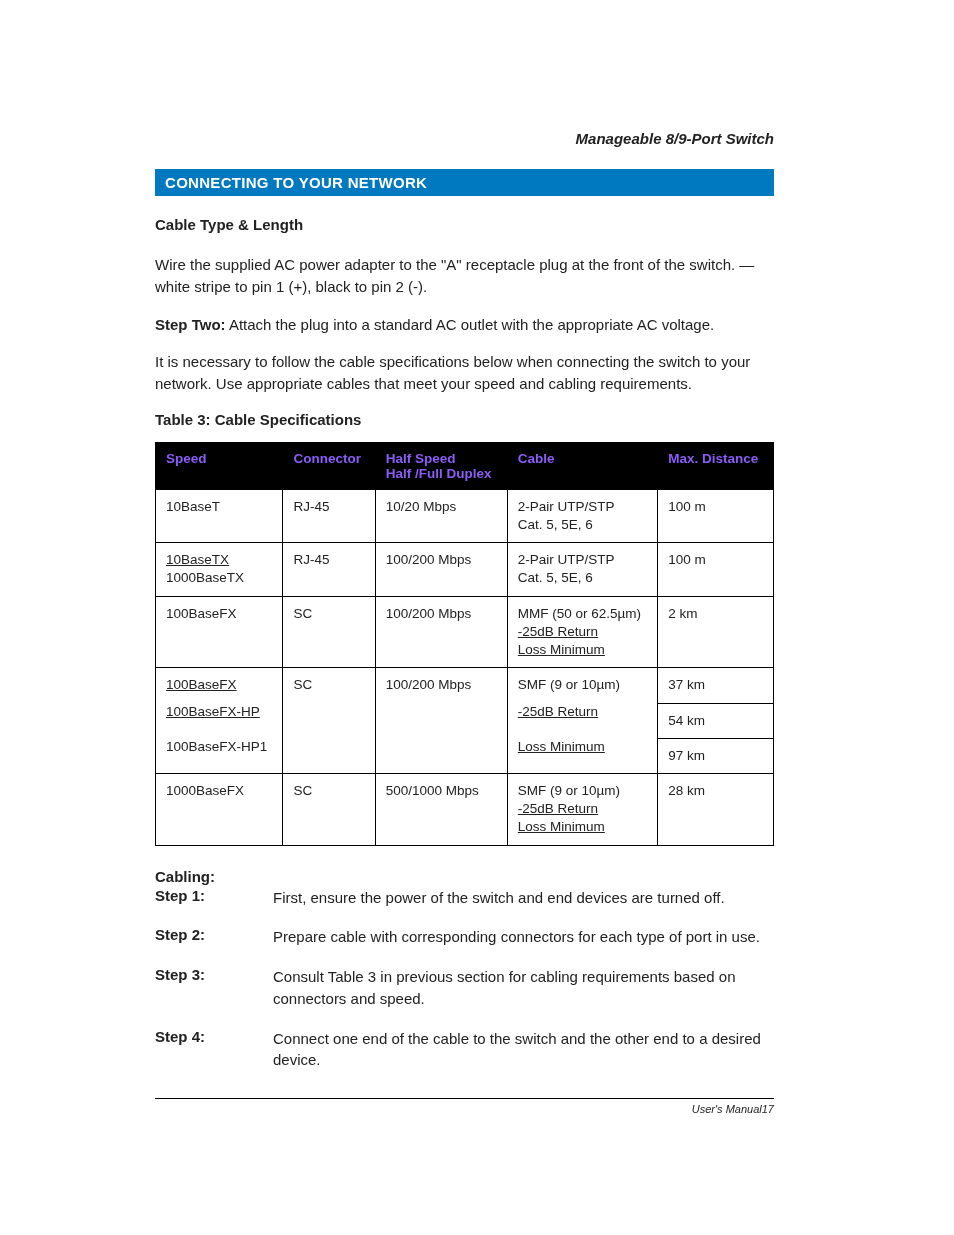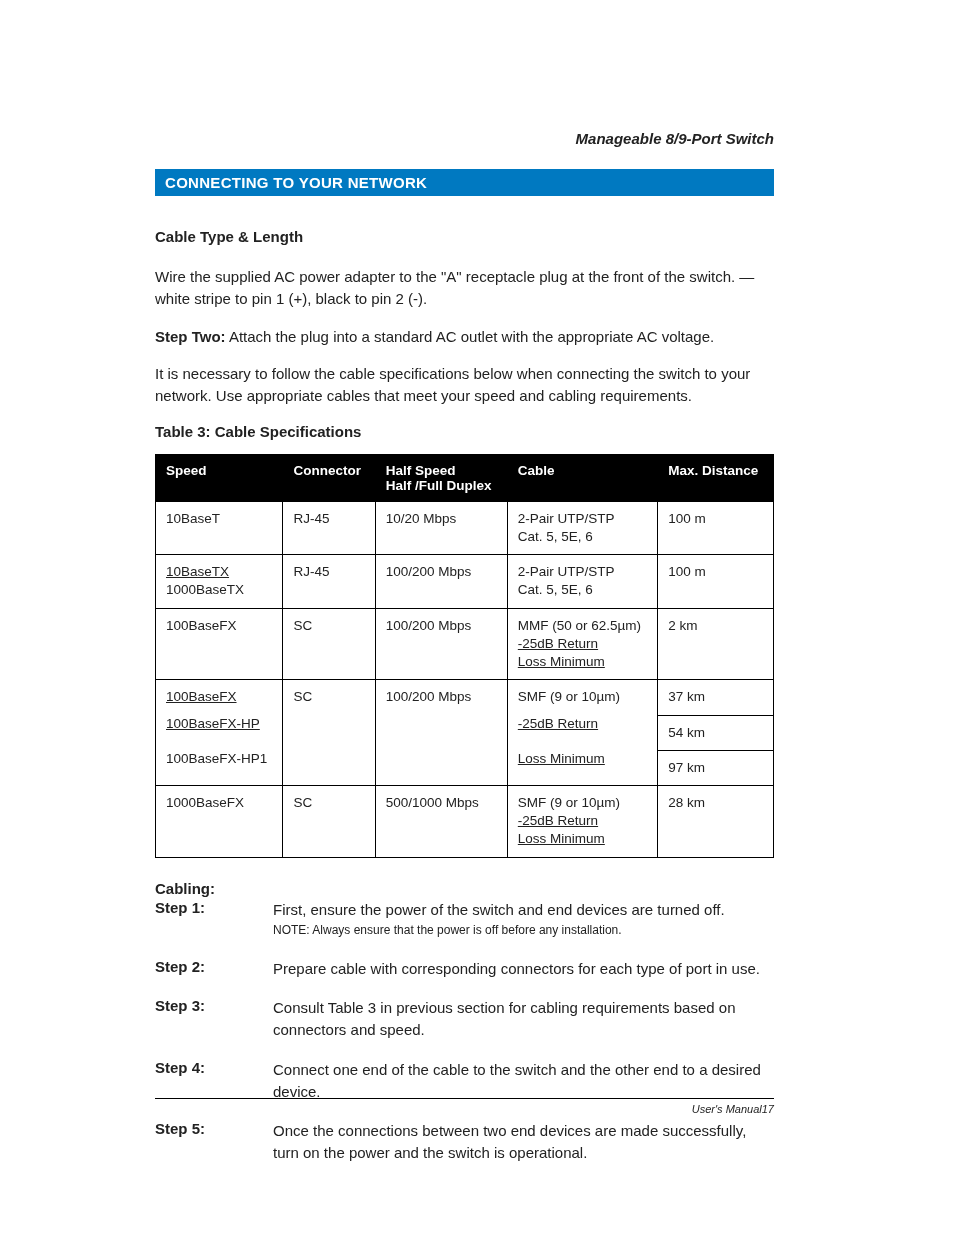--- a/index.html
+++ b/index.html
@@ -23,21 +23,21 @@
     font-size: 15px;
     margin-bottom: 22px;
   }
   .section-bar {
     background: #0079c1;
     color: #fff;
     font-weight: 600;
     font-size: 15px;
     padding: 5px 10px;
     letter-spacing: 0.3px;
-    margin-bottom: 32px;
+    margin-bottom: 20px;
   }
   .subhead {
     font-weight: 700;
     font-size: 15px;
     margin-bottom: 21px;
   }
   p {
     font-size: 15px;
     line-height: 1.45;
     margin: 0 12px 16px 0;
@@ -48,21 +48,21 @@
     font-size: 15px;
     margin: 12px 0 14px 0;
   }
   table.spec {
     border-collapse: collapse;
     width: 100%;
     font-size: 13.5px;
   }
   table.spec th {
     background: #000;
-    color: #ffffff;
+    color: #8b5cf6;
     text-align: left;
     font-weight: 600;
     padding: 8px 10px;
     border: 1px solid #000;
     vertical-align: top;
   }
   table.spec td {
     border: 1px solid #000;
     padding: 8px 10px;
     vertical-align: top;
@@ -217,43 +217,38 @@
     </tbody>
   </table>
 
   <div class="steps">
     <div class="steps-title">Cabling:</div>
 
     <div class="step-row">
       <div class="step-label">Step 1:</div>
       <div class="step-text">
         <span>First, ensure the power of the switch and end devices are turned off.</span>
-        <div class="note">NOTE: Always ensure that the power is off before any installation.</div>
       </div>
     </div>
 
     <div class="step-row">
       <div class="step-label">Step 2:</div>
       <div class="step-text">Prepare cable with corresponding connectors for each type of port in use.</div>
     </div>
 
     <div class="step-row">
       <div class="step-label">Step 3:</div>
       <div class="step-text">Consult Table 3 in previous section for cabling requirements based on connectors and speed.</div>
     </div>
 
     <div class="step-row">
       <div class="step-label">Step 4:</div>
       <div class="step-text">Connect one end of the cable to the switch and the other end to a desired device.</div>
     </div>
 
-    <div class="step-row">
-      <div class="step-label">Step 5:</div>
-      <div class="step-text">Once the connections between two end devices are made successfully, turn on the power and the switch is operational.</div>
-    </div>
   </div>
 
   <div class="footer">
     <span>User's Manual</span>
     <span>17</span>
   </div>
 
 </div>
 
 </body></html>

